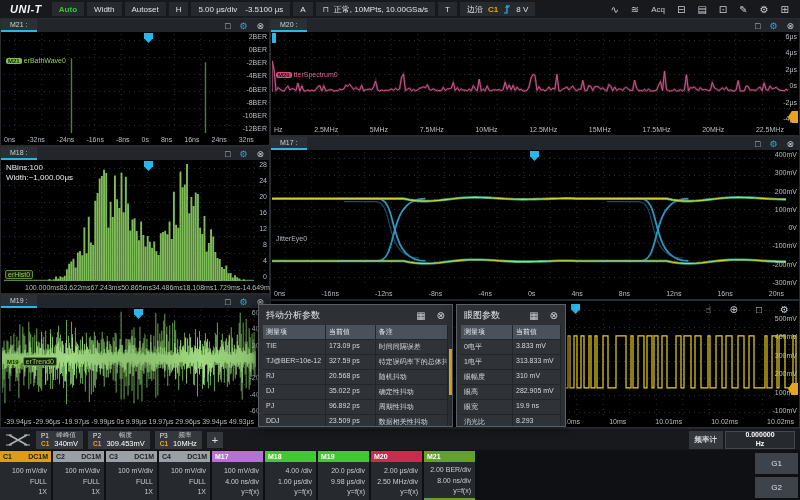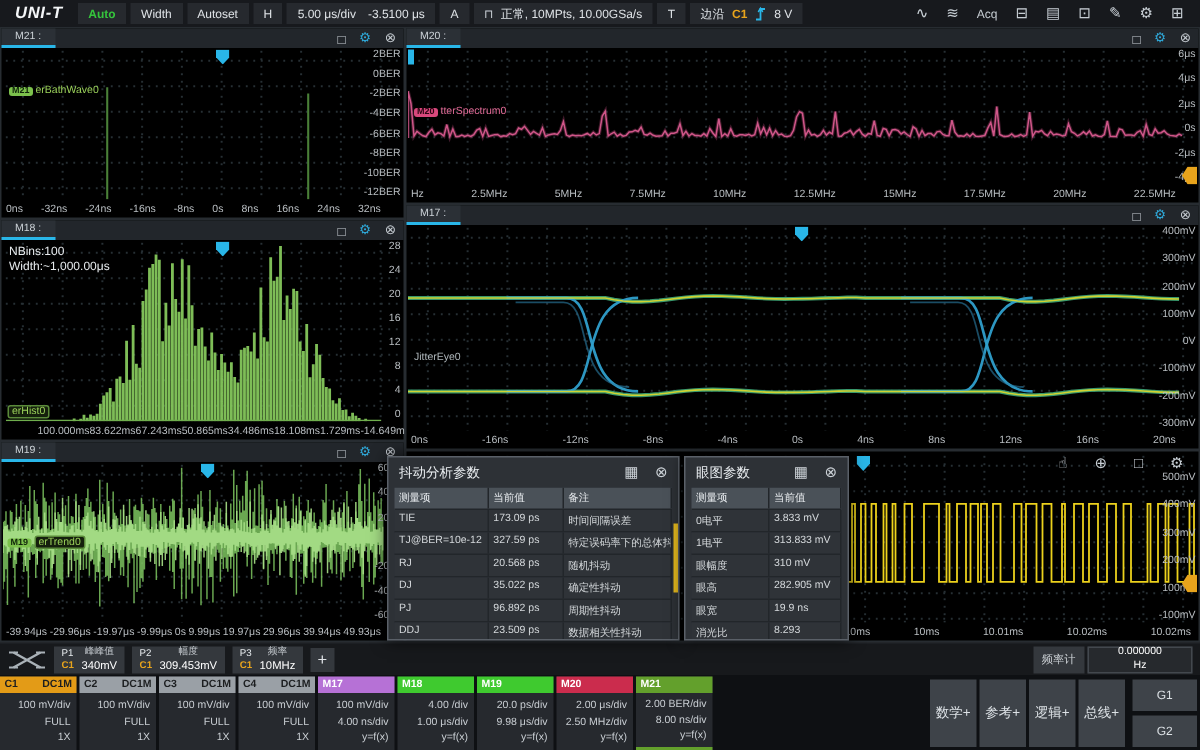--- a/index.html
+++ b/index.html
@@ -55,21 +55,21 @@
 
   
   .mbar{position:absolute;left:0;top:428px;width:800px;height:22px;background:#17191c;
     display:flex;align-items:center;gap:5px;padding:0 5px;border-top:1px solid #23262a;}
   .mitem{background:#34383d;height:18px;display:flex;align-items:center;padding:0 5px;gap:5px;}
   .mid{display:flex;flex-direction:column;font-size:6.5px;line-height:1.2;color:#e7ebee;}
   .msrc{color:#e8a41c;font-weight:bold;}
   .mval{display:flex;flex-direction:column;align-items:center;font-size:6.5px;line-height:1.2;color:#c4c9ce;}
   .mval b{color:#fff;font-size:7.5px;font-weight:normal;}
   .madd{width:16px;height:16px;background:#34383d;color:#dfe3e6;display:flex;align-items:center;justify-content:center;font-size:11px;}
-  .counter{margin-left:auto;display:flex;gap:2px;align-items:flex-end;}
+  .counter{margin-left:auto;display:flex;gap:2px;align-items:flex-end;font-weight:bold;}
   .clabel{background:#34383d;height:18px;display:flex;align-items:center;padding:0 6px;font-size:7.5px;color:#cfd4d8;}
   .cval{background:#26292d;border:1px solid #43484e;height:18px;width:70px;display:flex;flex-direction:column;
     align-items:center;justify-content:center;font-size:7px;color:#fff;line-height:1.15;}
 
   
   .strip{position:absolute;left:0;top:450px;width:800px;height:50px;background:#0e1013;display:flex;gap:2px;padding-top:1px;}
   .card{width:51px;display:flex;flex-direction:column;background:#26292e;}
   .chead{height:11px;display:flex;justify-content:space-between;align-items:center;font-size:7px;font-weight:bold;padding:0 3px;}
   .cbody{flex:1;display:flex;flex-direction:column;justify-content:space-evenly;align-items:flex-end;padding:1px 4px;font-size:7px;color:#c9ced3;line-height:1;}
   .spacer{flex:1;}
@@ -609,25 +609,19 @@
             <span></span>
           </span>
           <span class="cbody">
             <span>2.00 BER/div</span>
             <span>8.00 ns/div</span>
             <span>y=f(x)</span>
           </span>
         </span>
       </span>
     <span class="spacer"></span>
-    <span id="strip-buttons" style="display:flex;">
-        <span class="sbtn">数学+</span>
-        <span class="sbtn">参考+</span>
-        <span class="sbtn">逻辑+</span>
-        <span class="sbtn">总线+</span>
-      </span>
     <span class="gcol" id="gcol">
         <span class="gbtn">G1</span>
         <span class="gbtn">G2</span>
       </span>
   </div>
 
 </div>
 
 </body></html>

